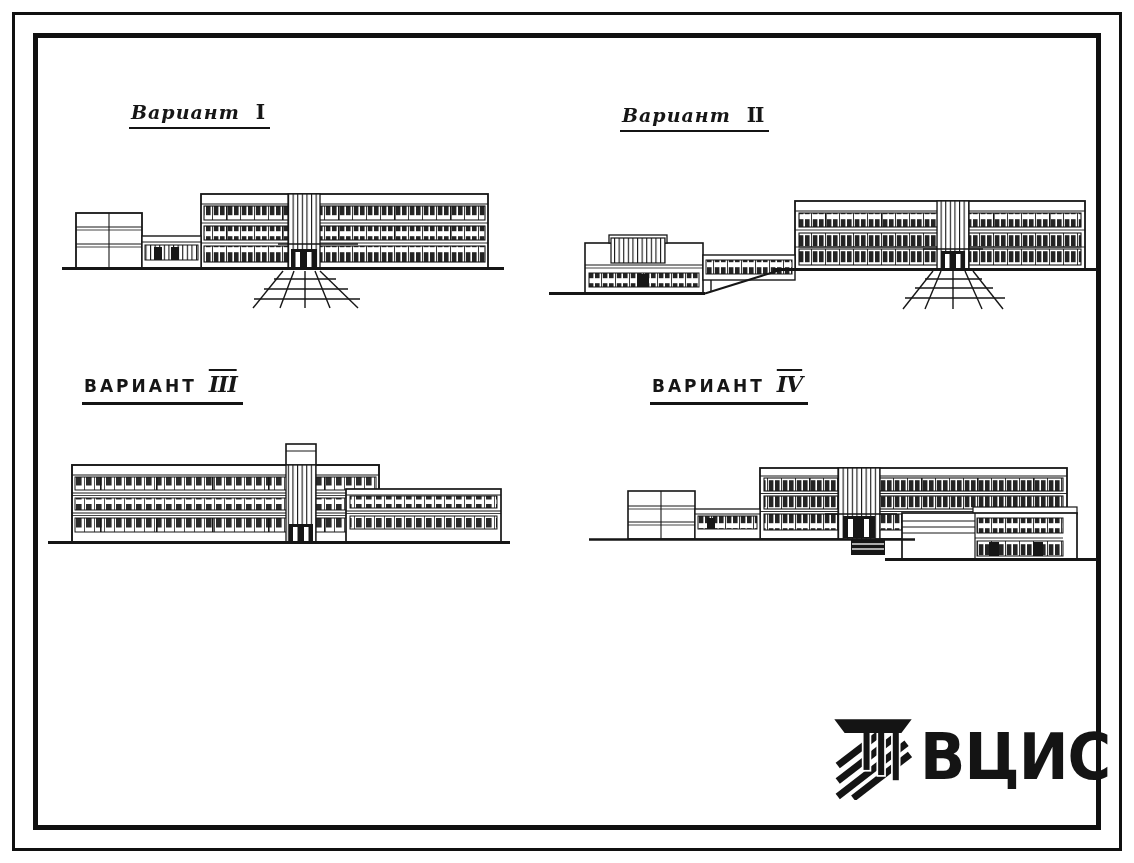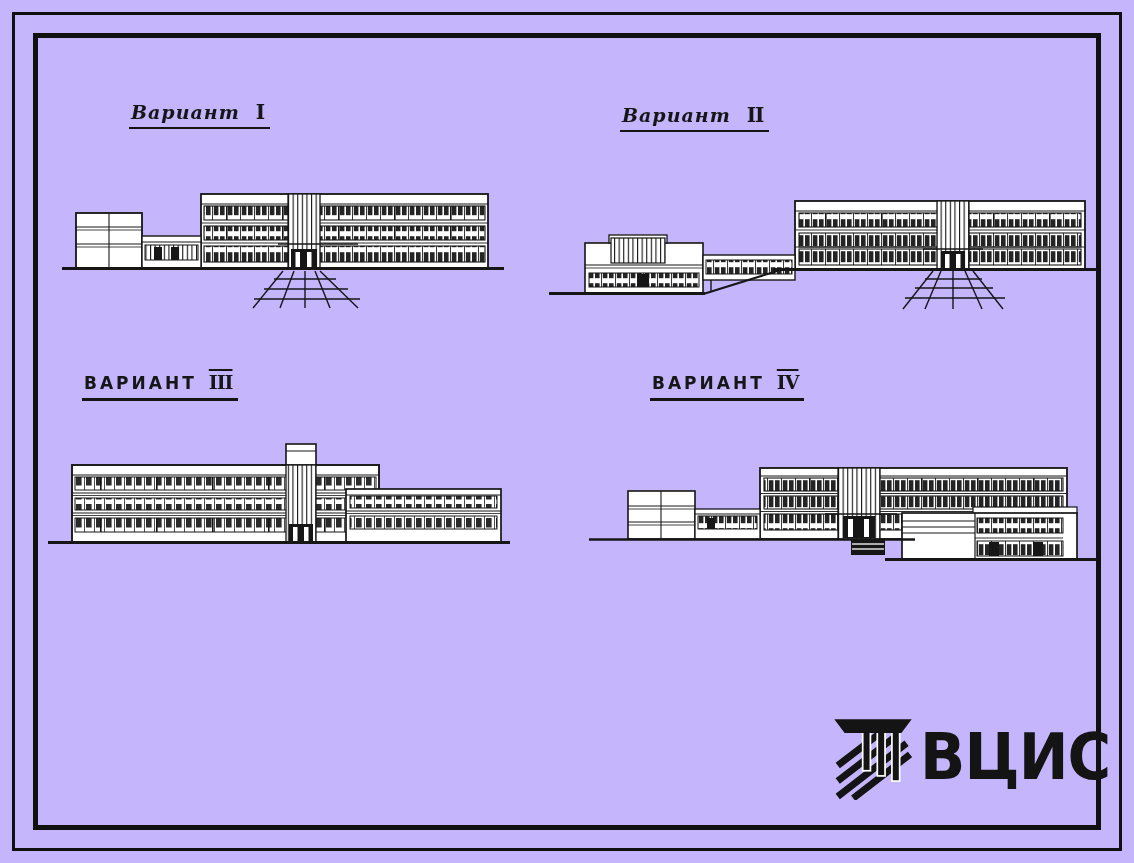--- a/index.html
+++ b/index.html
@@ -1,34 +1,34 @@
 <!DOCTYPE html>
 <html><head>
 <meta charset="utf-8">
 <style>
   html,body{margin:0;padding:0;background:#e8e8e8;}
   .page{
-    position:relative;width:1134px;height:863px;background:#c4b5fd;
+    position:relative;width:1134px;height:863px;background:#ffffff;
     font-family:"DejaVu Sans",sans-serif;color:#161616;overflow:hidden;
   }
   .border-outer{position:absolute;inset:12px;border:3px solid #101010;}
   .border-inner{position:absolute;inset:33px;border:5px solid #101010;}
   .defs-svg{position:absolute;width:0;height:0;}
   .elev{position:absolute;}
   .vlabel{position:absolute;display:inline-flex;align-items:baseline;
     padding:0 6px 3px 2px;border-bottom:2.5px solid #141414;white-space:nowrap;}
   .vlabel .word{font-family:"DejaVu Serif",serif;font-style:italic;font-weight:700;
     font-size:19px;letter-spacing:1px;}
   .vlabel .num{font-family:"DejaVu Serif",serif;font-weight:700;font-size:20px;
     margin-left:16px;letter-spacing:-1px;}
   .vlabel.block{border-bottom-width:3.5px;padding-bottom:5px;}
   .vlabel.block .word{font-family:"DejaVu Sans",sans-serif;font-style:normal;
     font-weight:700;font-size:17px;letter-spacing:3px;}
-  .vlabel.block .num{font-size:19px;margin-left:12px;
-    text-decoration:overline;text-decoration-thickness:2px;}
+  .vlabel.block .num{font-size:22px;margin-left:12px;
+    text-decoration:overline;text-decoration-thickness:2px;font-style:italic;}
   .logo{position:absolute;left:834px;top:714px;display:flex;align-items:center;gap:8px;justify-content:space-between;}
   .logo-text{font-family:"DejaVu Sans",sans-serif;font-weight:700;font-size:64px;
     line-height:84px;letter-spacing:-1px;transform:scaleX(0.93);transform-origin:left center;
     color:#141414;}
 </style>
 </head>
 <body>
 
 <div class="page">
 

